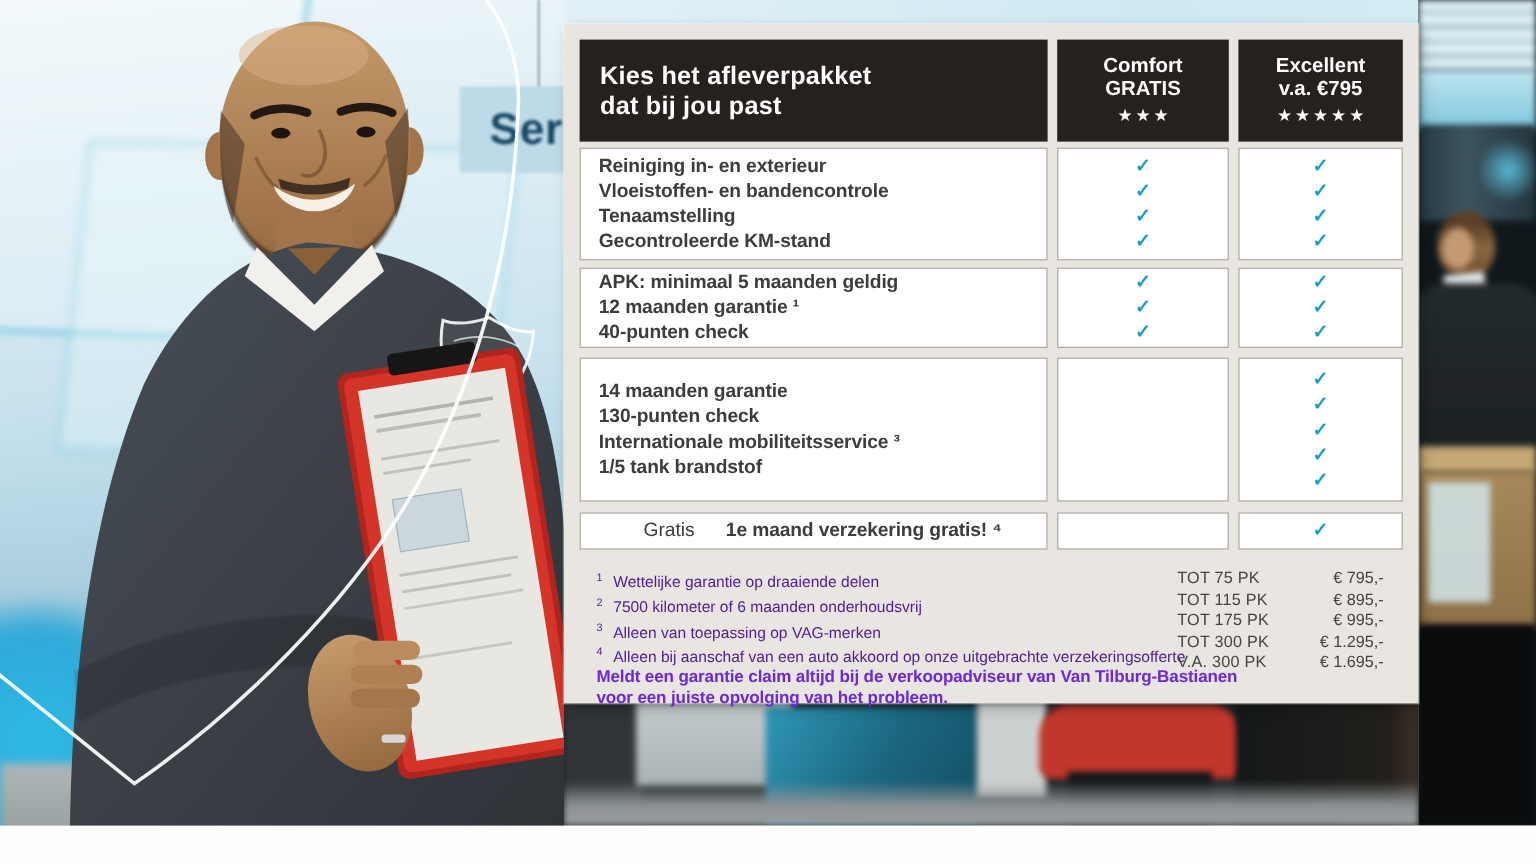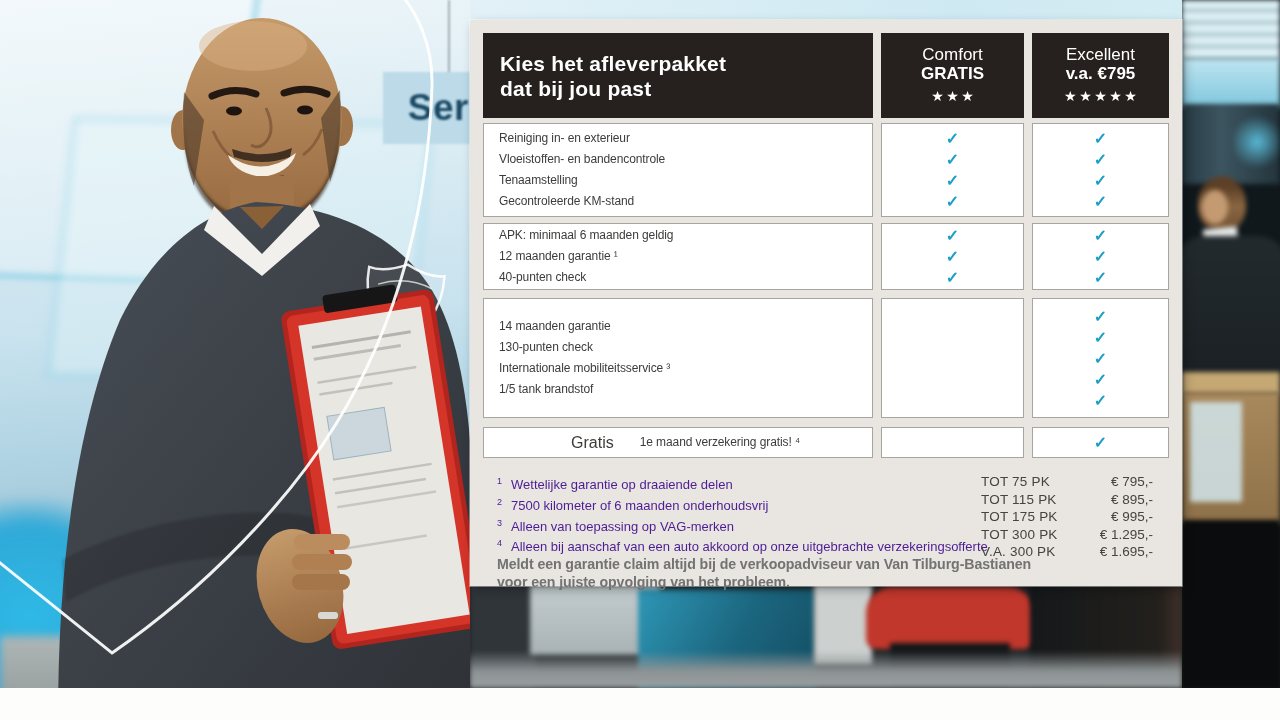--- a/index.html
+++ b/index.html
@@ -70,44 +70,44 @@
   .panel { position:absolute; left:470px; top:20px; width:712px; height:566px; background:#e9e5e0;
     box-shadow:0 0 0 1px rgba(255,255,255,.4), 3px 4px 10px rgba(0,0,0,.28); }
   .panel-inner { position:absolute; left:13px; top:13px; width:686px; }
   .band { display:grid; grid-template-columns:1fr 143px 137px; column-gap:8px; }
 
   .hdr-box { background:#26211e; color:#fff; }
   .band.header { height:85px; margin-bottom:5px; }
   .hdr-title { display:flex; flex-direction:column; justify-content:center; padding-left:17px; }
   .hdr-title div { font-size:21px; font-weight:bold; line-height:25px; letter-spacing:.2px; }
   .hdr-col { display:flex; flex-direction:column; justify-content:center; align-items:center; text-align:center; }
-  .hdr-name { font-size:17px; line-height:19px; font-weight:400; }
+  .hdr-name { font-size:17px; line-height:19px; font-weight:700; }
   .hdr-price { font-size:17px; line-height:20px; font-weight:bold; }
   .hdr-stars { font-size:14px; line-height:20px; letter-spacing:2.5px; margin-top:2px; text-indent:2.5px; }
 
   .cell { background:#fff; border:1px solid #a8a49e; display:flex; flex-direction:column; justify-content:center; }
   .label-cell { padding-left:15px; }
-  .line { font-size:12px; line-height:21px; color:#3d3c3a; letter-spacing:-.1px; white-space:nowrap; }
+  .line { font-size:16px; line-height:21px; color:#3d3c3a; letter-spacing:-.1px; white-space:nowrap;font-weight:bold; }
   .check-cell { text-align:center; }
   .check-cell .line { color:#1b9fc6; font-weight:bold; font-size:16px; }
   .sec1 { height:94px; margin-bottom:6px; }
   .sec2 { height:67px; margin-bottom:8px; }
   .sec3 { height:120px; margin-bottom:9px; }
   .gratis { height:31px; }
   .gratis .label-cell { flex-direction:row; align-items:center; }
   .gratis-prefix { font-size:16px; color:#3d3c3a; margin-right:26px; }
 
   .footnotes { position:absolute; left:14px; top:440px; width:505px; }
   .fn-line { font-size:13px; line-height:17.5px; color:#4c1d95; white-space:nowrap; }
   .fn-line sup { font-size:9px; margin-right:9px; }
   .price-list { position:absolute; right:16px; top:440px; width:172px; }
   .price-row { display:flex; justify-content:space-between; font-size:13.5px; line-height:17.5px; color:#45443f; }
   .price-row .pr-range { letter-spacing:.2px; }
   .notice { position:absolute; left:14px; top:522px; width:560px; font-size:14.2px; font-weight:bold;
-    line-height:18px; color:#737373; letter-spacing:-.1px; }
+    line-height:18px; color:#6d28d9; letter-spacing:-.1px; }
 </style>
 </head>
 <body>
 
 <div class="stage">
 
   <div class="photo-left">
     <div class="glass-beam1"></div>
     <div class="glass-beam2"></div>
     <div class="cyan-blob"></div>
@@ -255,21 +255,21 @@
         <div class="cell check-cell">
           <div class="line">✓</div>
           <div class="line">✓</div>
           <div class="line">✓</div>
           <div class="line">✓</div>
         </div>
       </div>
 
       <div class="band sec2">
         <div class="cell label-cell">
-          <div class="line">APK: minimaal 6 maanden geldig</div>
+          <div class="line">APK: minimaal 5 maanden geldig</div>
           <div class="line">12 maanden garantie ¹</div>
           <div class="line">40-punten check</div>
         </div>
         <div class="cell check-cell">
           <div class="line">✓</div>
           <div class="line">✓</div>
           <div class="line">✓</div>
         </div>
         <div class="cell check-cell">
           <div class="line">✓</div>

